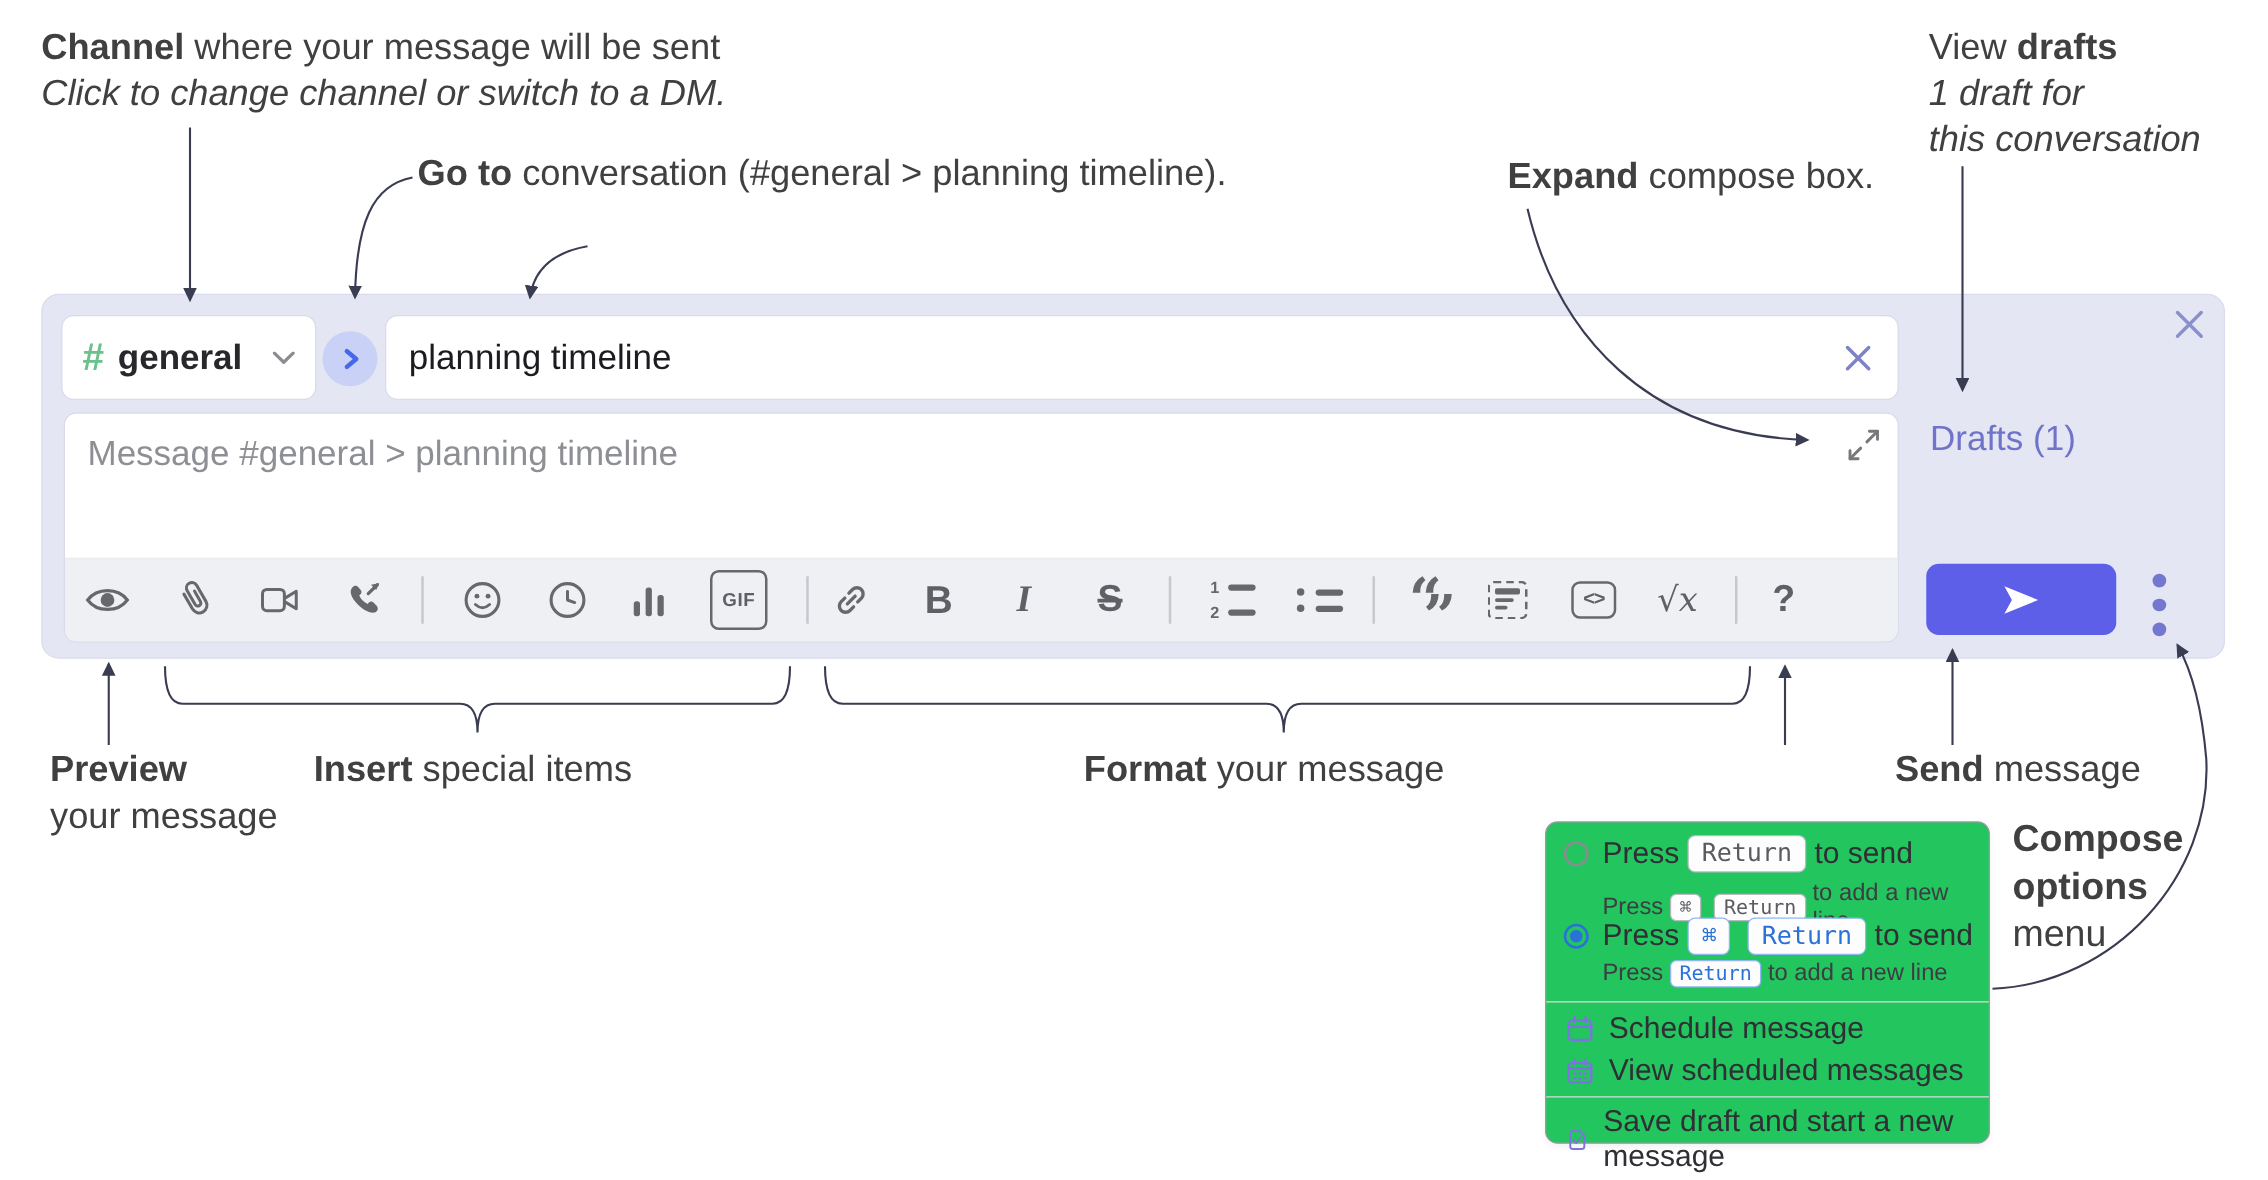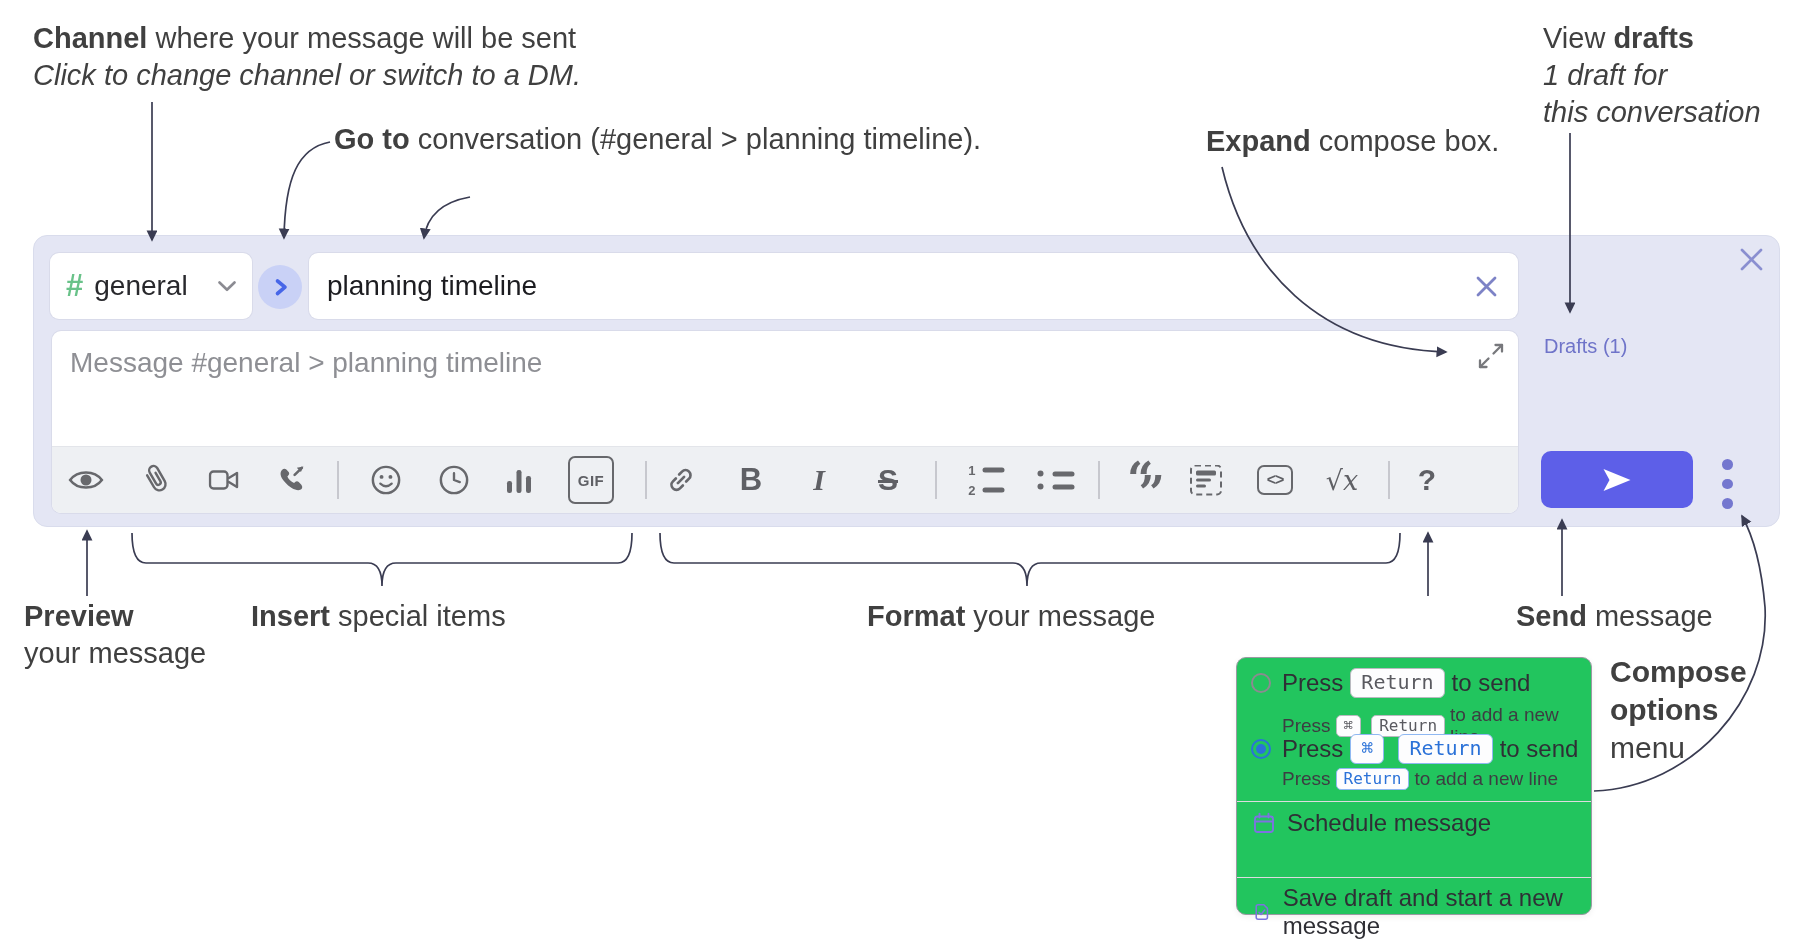--- a/index.html
+++ b/index.html
@@ -12,21 +12,21 @@
   .it{font-style:italic;}
   .big{font-size:30px;line-height:38px;}
 
   
   .compose{position:absolute;left:33px;top:235px;width:1747px;height:292px;background:#e4e6f4;
            border:1px solid #d9dcec;border-radius:14px;box-sizing:border-box;}
   .whitebox{background:#fff;border-radius:9px;box-shadow:0 0 0 1px rgba(20,20,60,0.05);}
   .chsel{position:absolute;left:16px;top:17px;width:202px;height:66px;display:flex;align-items:center;
          padding:0 16px;box-sizing:border-box;cursor:pointer;}
   .hash{color:#69c289;font-size:31px;font-weight:700;margin-right:11px;}
-  .chname{font-size:28px;color:#28282c;flex:1;}
+  .chname{font-size:28px;color:#28282c;flex:1;font-weight:bold;}
   .goto{position:absolute;left:224px;top:29px;width:44px;height:44px;border-radius:50%;
         background:#c9d1f6;border:none;display:flex;align-items:center;justify-content:center;cursor:pointer;padding:0;}
   .topic{position:absolute;left:275px;top:17px;width:1209px;height:66px;display:flex;align-items:center;
          padding:0 18px;box-sizing:border-box;font-size:28px;color:#1c1c20;cursor:text;}
   .iconbtn{background:none;border:none;padding:0;cursor:pointer;display:flex;align-items:center;justify-content:center;}
   .clear-topic{margin-left:auto;}
   .compose-close{position:absolute;right:12px;top:8px;}
 
   .msg{position:absolute;left:18px;top:95px;width:1466px;height:182px;}
   .ph{position:absolute;left:18px;top:16px;font-size:28px;color:#8e8f94;}
@@ -50,21 +50,21 @@
   .listrow{display:flex;align-items:center;gap:7px;}
   .listrow .num{font-size:13px;font-weight:700;width:10px;text-align:right;color:#67686c;line-height:1;}
   .listrow .bar{width:22px;height:5px;border-radius:2.5px;background:#67686c;}
   .listrow .dot{width:6px;height:6px;border-radius:50%;background:#67686c;margin-left:2px;margin-right:2px;}
   .quoteicon{position:relative;width:38px;height:32px;font-family:"DejaVu Serif","Liberation Serif",serif;}
   .quoteicon .q1{position:absolute;left:0;top:-8px;font-size:46px;font-weight:700;color:#67686c;line-height:1;}
   .quoteicon .q2{position:absolute;right:0;top:6px;font-size:46px;font-weight:700;color:#67686c;line-height:1;}
   .spoilericon{position:relative;width:32px;height:31px;border:2.4px dashed #67686c;border-radius:5px;box-sizing:border-box;}
   .spoilericon i{position:absolute;background:#67686c;border-radius:1.5px;display:block;}
 
-  .drafts{position:absolute;left:1510px;top:99px;font-size:20px;color:#6f74c9;text-decoration:none;cursor:pointer;}
+  .drafts{position:absolute;left:1510px;top:99px;font-size:28px;color:#6f74c9;text-decoration:none;cursor:pointer;}
   .send{position:absolute;left:1507px;top:215px;width:152px;height:57px;background:#5d5fe8;border:none;
         border-radius:10px;display:flex;align-items:center;justify-content:center;cursor:pointer;}
   .ellipsis{position:absolute;left:1681px;top:222px;width:24px;height:52px;background:none;border:none;
         display:flex;flex-direction:column;align-items:center;justify-content:center;gap:9px;cursor:pointer;}
   .ellipsis i{width:11px;height:11px;border-radius:50%;background:#7477cf;}
 
   
   .popup{position:absolute;left:1236px;top:657px;width:356px;height:258px;background:#22c55e;
          border:1.5px solid #9a9aa2;border-radius:10px;box-sizing:border-box;box-shadow:0 2px 6px rgba(0,0,0,0.06);}
   .opt{position:absolute;left:14px;display:flex;align-items:center;font-size:24px;color:#2f2f35;cursor:pointer;}
@@ -100,21 +100,21 @@
   <div class="ann" style="left:1206px;top:123px;">
     <b>Expand</b><span> compose box.</span>
   </div>
 
   <div class="ann" style="left:1543px;top:20px;">
     <div><span>View </span><b>drafts</b></div>
     <div class="it">1 draft for</div>
     <div class="it">this conversation</div>
   </div>
 
-  <div class="ann" style="left:24px;top:598px;">
+  <div class="ann" style="left:40px;top:598px;">
     <div><b>Preview</b></div>
     <div>your message</div>
   </div>
 
   <div class="ann" style="left:251px;top:598px;">
     <b>Insert</b><span> special items</span>
   </div>
 
   <div class="ann" style="left:867px;top:598px;">
     <b>Format</b><span> your message</span>
@@ -373,20 +373,37 @@
     <div class="mitem" style="top:151px;">
       <svg width="22" height="22" viewBox="0 0 22 22">
         <g fill="none" stroke="#7d72e0" stroke-width="1.9" stroke-linecap="round">
           <rect x="2" y="4.5" width="18" height="15.5" rx="2.5"></rect>
           <path d="M6.5 1.8 V5.5 M15.5 1.8 V5.5 M2 9.5 H20"></path>
         </g>
       </svg>
       <span>Schedule message</span>
     </div>
 
+    <div class="mitem" style="top:185px;">
+      <svg width="22" height="22" viewBox="0 0 22 22">
+        <g fill="none" stroke="#7d72e0" stroke-width="1.9" stroke-linecap="round">
+          <rect x="2" y="4.5" width="18" height="15.5" rx="2.5"></rect>
+          <path d="M6.5 1.8 V5.5 M15.5 1.8 V5.5 M2 8.8 H20"></path>
+        </g>
+        <g fill="#7d72e0">
+          <circle cx="7" cy="12.5" r="1.2"></circle>
+            <circle cx="11" cy="12.5" r="1.2"></circle>
+            <circle cx="15" cy="12.5" r="1.2"></circle>
+          <circle cx="7" cy="16.5" r="1.2"></circle>
+            <circle cx="11" cy="16.5" r="1.2"></circle>
+            <circle cx="15" cy="16.5" r="1.2"></circle>
+        </g>
+      </svg>
+      <span>View scheduled messages</span>
+    </div>
 
     <div class="mdiv" style="top:219px;"></div>
 
     <div class="mitem" style="top:226px;">
       <svg width="22" height="22" viewBox="0 0 22 22">
         <g fill="none" stroke="#7d72e0" stroke-width="1.9" stroke-linecap="round" stroke-linejoin="round">
           <path d="M4 4.5 a2.5 2.5 0 0 1 2.5 -2.5 H13.5 L18 6.5 V17.5 a2.5 2.5 0 0 1 -2.5 2.5 H6.5 a2.5 2.5 0 0 1 -2.5 -2.5 Z"></path>
           <path d="M7.5 11.5 L10 14 L14.5 8.5"></path>
         </g>
       </svg>

